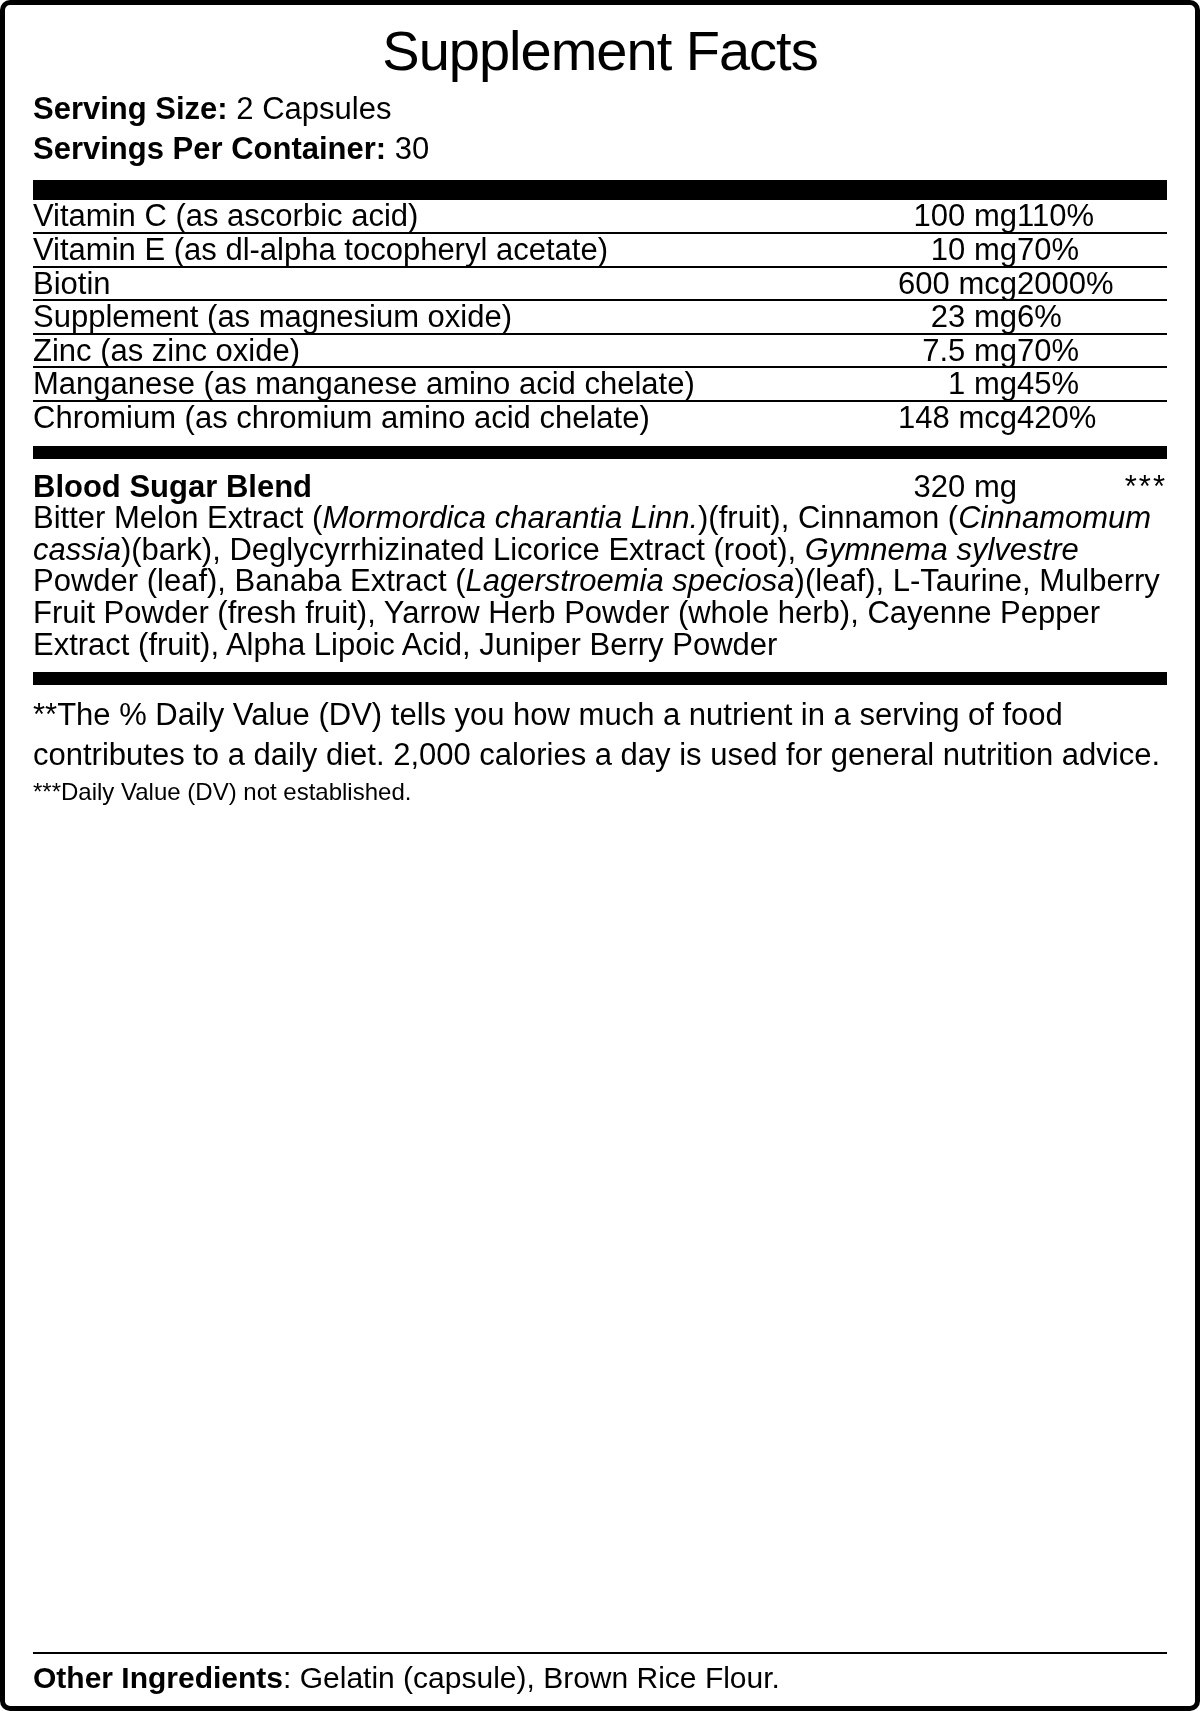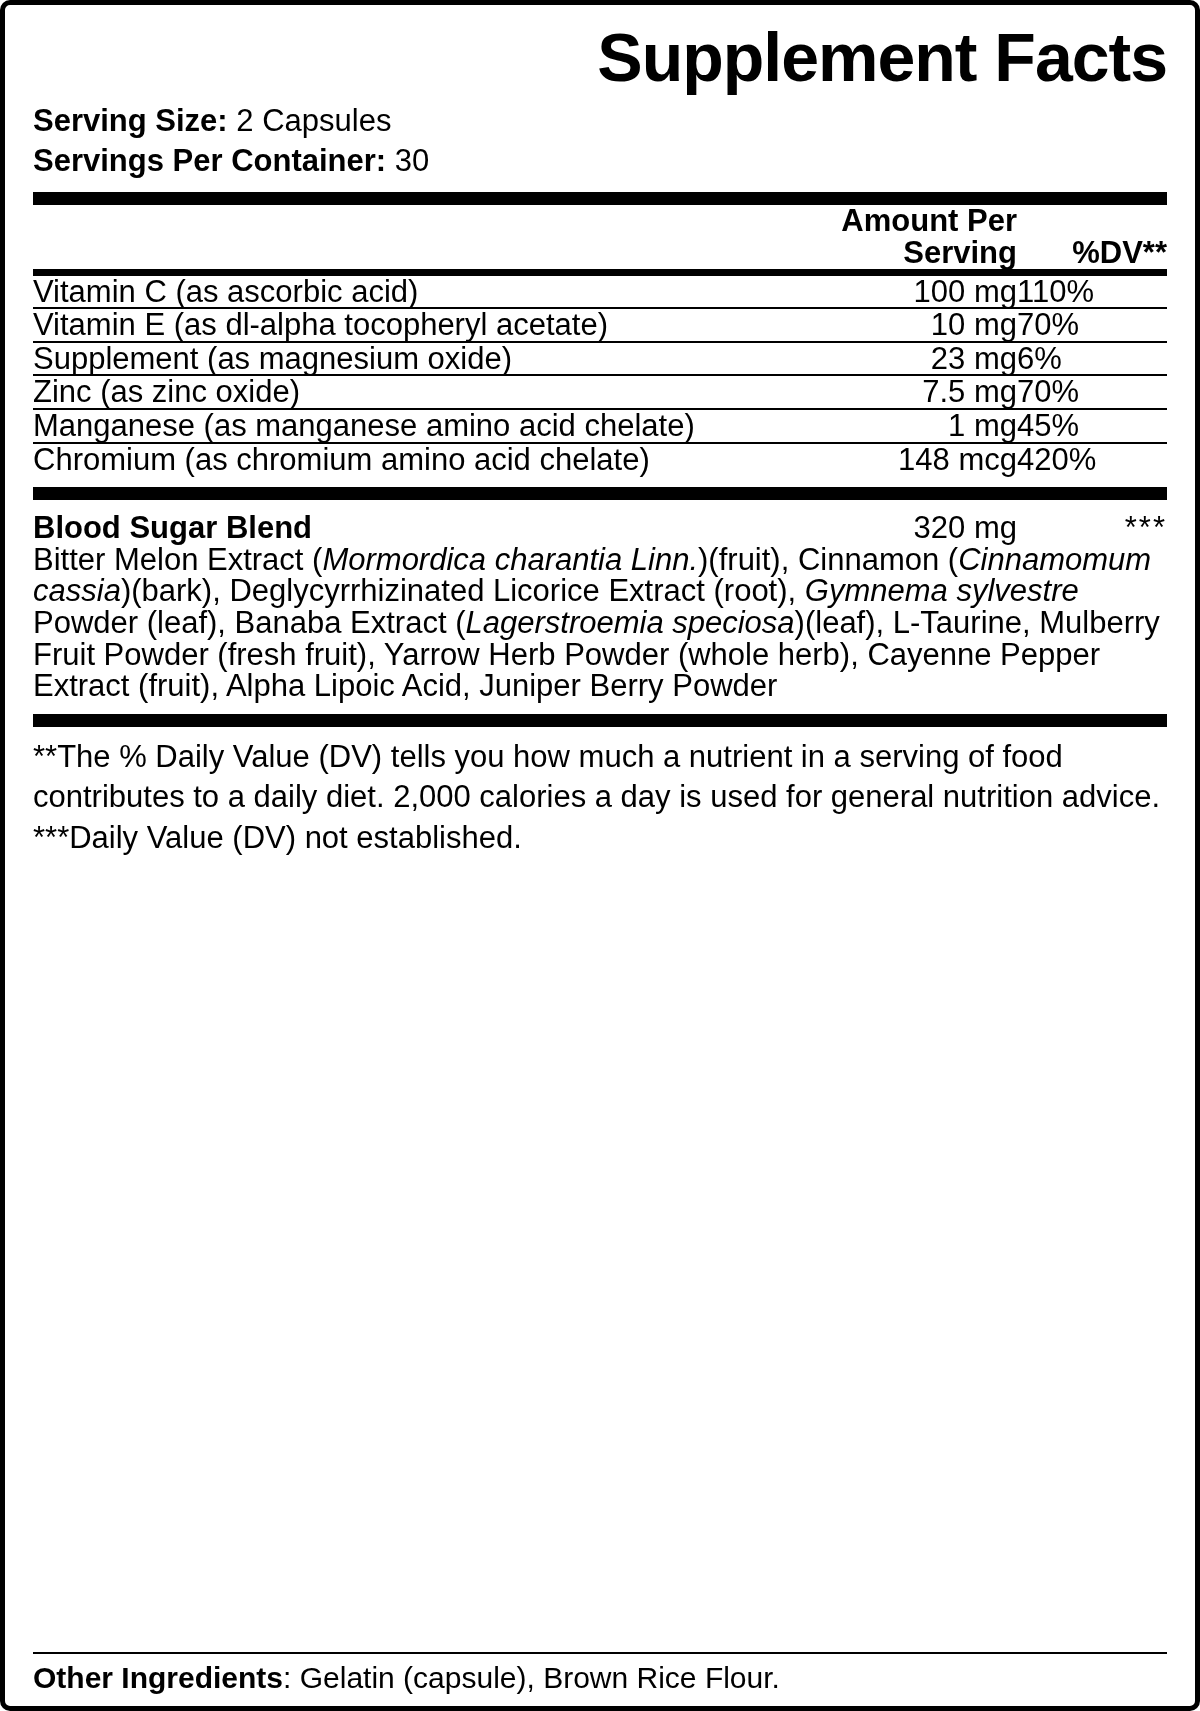--- a/index.html
+++ b/index.html
@@ -18,26 +18,26 @@
     position: relative;
     box-sizing: border-box;
     width: 1200px;
     height: 1711px;
     border: 5px solid #000;
     border-radius: 10px;
     padding: 10px 28px 0 28px;
     overflow: hidden;
   }
   .title {
-    font-size: 68px;
-    font-weight: bold;
+    font-size: 56px;
+    font-weight: normal;
     letter-spacing: -1px;
     line-height: 1.0;
     margin: 8px 0 10px 0;
-    text-align: right;
+    text-align: center;
     white-space: nowrap;
   }
   .serving-line {
     font-size: 31px;
     line-height: 1.28;
     white-space: nowrap;
   }
   .serving-line b {
     font-weight: bold;
   }
@@ -110,21 +110,21 @@
     line-height: 1.37;
     padding: 2px 10px 10px 30px;
   }
   .blend-body i { font-style: italic; }
   .footnotes {
     font-size: 31px;
     line-height: 1.28;
     padding: 10px 0 2px 0;
   }
   .footnote2 {
-    font-size: 31px;
+    font-size: 24px;
     line-height: 1.28;
     padding: 0 0 8px 0;
   }
   .other {
     position: absolute;
     left: 28px;
     right: 36px;
     bottom: 10px;
     font-size: 30px;
     line-height: 1.2;
@@ -143,45 +143,41 @@
     <b>Serving Size:</b>
     <span>2 Capsules</span>
   </div>
   <div class="serving-line">
     <b>Servings Per Container:</b>
     <span>30</span>
   </div>
 
   <div class="rule-thick"></div>
 
-  <table class="facts">
-    <tbody>
-        <tr class="hdr">
-      <td class="col-name"></td>
-      <td class="col-amt">Amount Per Serving</td>
-      <td class="col-dv">%DV**</td>
-    </tr>
-  </tbody>
-    </table>
 
   <div class="rule-med"></div>
 
   <table class="facts">
     <tbody>
         <tr class="row">
       <td class="col-name nutrient-name">Vitamin C (as ascorbic acid)</td>
       <td class="col-amt">100 mg</td>
       <td class="col-dv">110%</td>
     </tr>
     <tr class="row">
       <td class="col-name nutrient-name">Vitamin E (as dl-alpha tocopheryl acetate)</td>
       <td class="col-amt">10 mg</td>
       <td class="col-dv">70%</td>
     </tr>
     <tr class="row">
+      <td class="col-name nutrient-name">Biotin</td>
+      <td class="col-amt">600 mcg</td>
+      <td class="col-dv">2000%</td>
+    </tr>
+    <tr class="row">
       <td class="col-name nutrient-name">Supplement (as magnesium oxide)</td>
       <td class="col-amt">23 mg</td>
       <td class="col-dv">6%</td>
     </tr>
     <tr class="row">
       <td class="col-name nutrient-name">Zinc (as zinc oxide)</td>
       <td class="col-amt">7.5 mg</td>
       <td class="col-dv">70%</td>
     </tr>
     <tr class="row">

